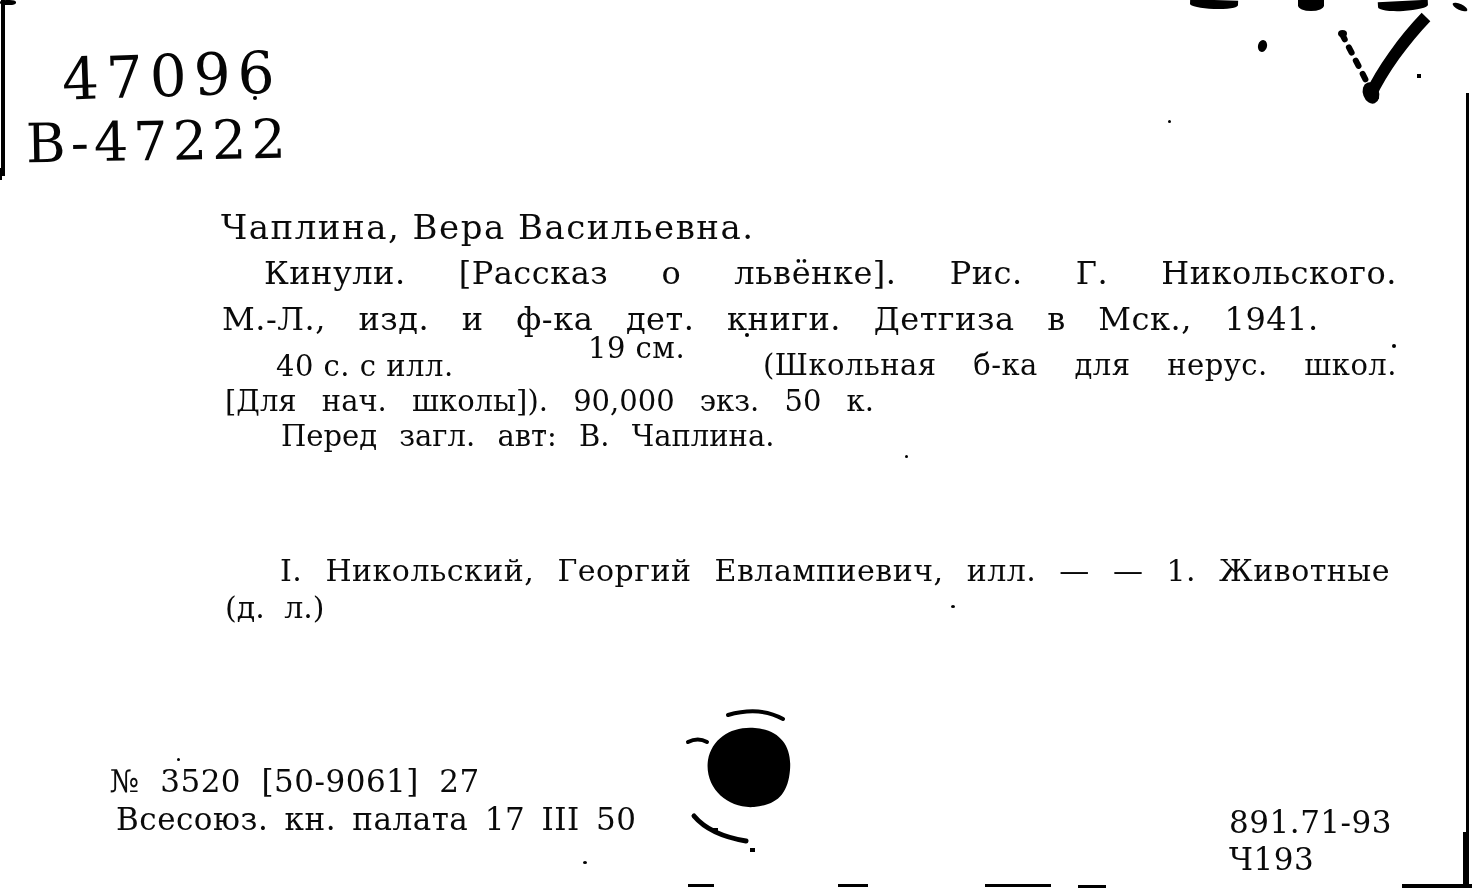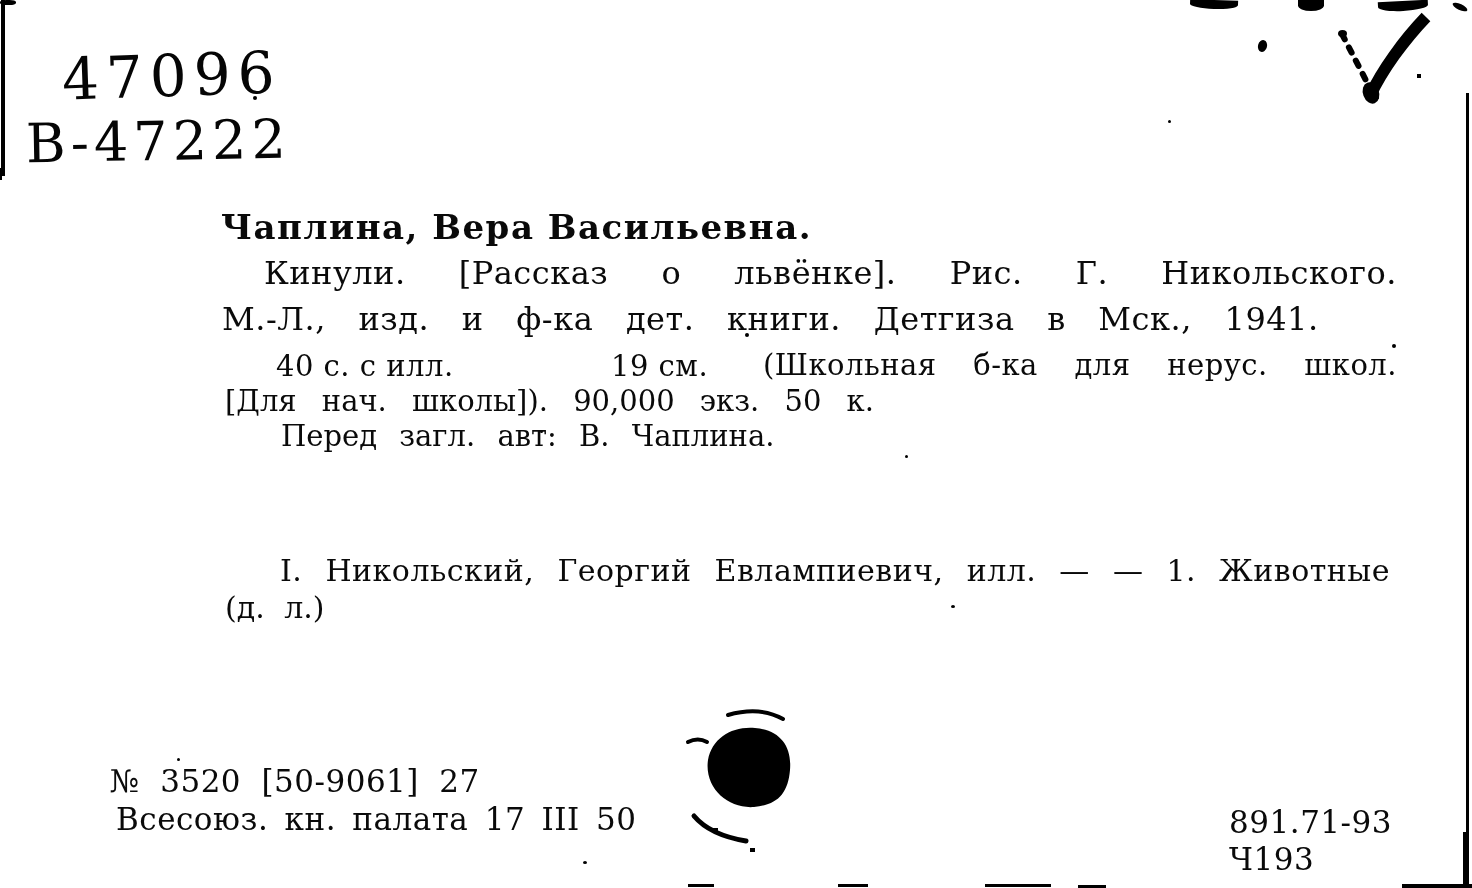--- a/index.html
+++ b/index.html
@@ -12,32 +12,32 @@
   .ink{background:#000;}
   
   .hw{
     font-family:"DejaVu Serif",serif;
     color:#050505;white-space:nowrap;
   }
   .hw-acc{left:62px;top:42px;font-size:58px;letter-spacing:7px;transform:rotate(-2deg);}
   .hw-call{left:26px;top:110px;font-size:54px;letter-spacing:5px;transform:rotate(-1deg);}
   
   .heading{
-    left:221px;top:207px;font-size:34px;font-weight:bold;letter-spacing:1.5px;white-space:nowrap;
+    left:221px;top:207px;font-size:34px;font-weight:normal;letter-spacing:1.5px;white-space:nowrap;
   }
   .jline{text-align:justify;text-align-last:justify;}
   .title-line{
     left:222px;top:254px;width:1175px;font-size:32px;text-indent:42px;letter-spacing:.5px;
   }
   .imprint-line{
     left:222px;top:300px;font-size:32px;word-spacing:22px;letter-spacing:.5px;white-space:nowrap;
   }
   .coll{font-size:29px;letter-spacing:.5px;white-space:nowrap;}
   .coll-pag{left:276px;top:349px;}
-  .coll-size{left:588px;top:349px;margin-left:23px;}
+  .coll-size{left:588px;top:331px;}
   .series-1{left:763px;top:348px;width:634px;font-size:29px;white-space:normal;}
   .series-2{left:225px;top:384px;font-size:29px;word-spacing:16px;white-space:nowrap;}
   .note-line{left:281px;top:419px;font-size:29px;word-spacing:13px;white-space:nowrap;}
   .tracing-1{left:280px;top:553px;width:1110px;font-size:30px;letter-spacing:.5px;}
   .tracing-2{left:225px;top:590px;font-size:30px;word-spacing:10px;white-space:nowrap;}
   
   .foot{font-size:31px;letter-spacing:.5px;white-space:nowrap;}
   .foot-l1{left:110px;top:763px;word-spacing:10px;}
   .foot-l2{left:108px;top:801px;word-spacing:6px;margin-left:8px;}
   .foot-right{right:80px;top:760px;text-align:left;line-height:37px;margin-top:44px;}

